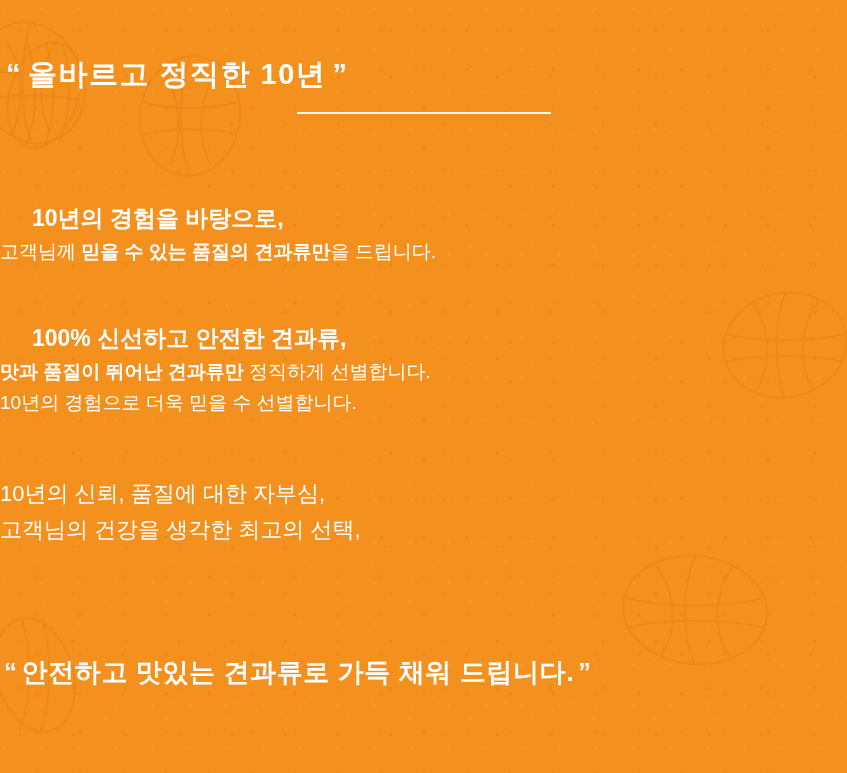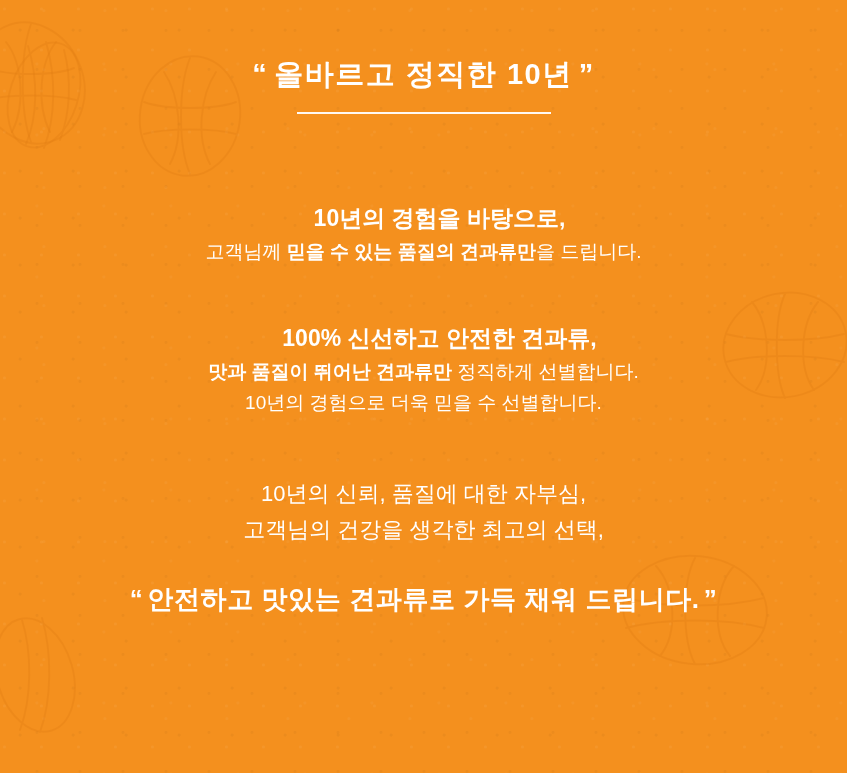--- a/index.html
+++ b/index.html
@@ -54,21 +54,21 @@
   #nut-walnut-top-mid   { left: 120px;  top: 44px;  }
   #nut-walnut-right     { left: 700px;  top: 270px; }
   #nut-walnut-bottom    { left: 600px;  top: 530px; }
   #nut-almond-left-bot  { left: -30px;  top: 600px; }
 
   #content {
     position: relative;
     z-index: 3;
     width: 100%;
     height: 100%;
-    text-align: center;
+    text-align: left;
     color: #ffffff;
   }
 
   
   #headline-block {
     padding-top: 56px;
   }
   #headline {
     font-size: 29px;
     font-weight: bold;
@@ -121,21 +121,21 @@
   .line.mixed b {
     font-weight: bold;
   }
   .line.light {
     font-size: 22px;
     font-weight: normal;
   }
 
   
   #closing-block {
-    margin-top: 34px;
+    margin-top: 107px;
   }
   #closing {
     font-size: 26px;
     font-weight: bold;
     letter-spacing: 0.6px;
     white-space: nowrap;
     display: inline-block;
   }
   .closing-quote {
     font-size: 26px;

